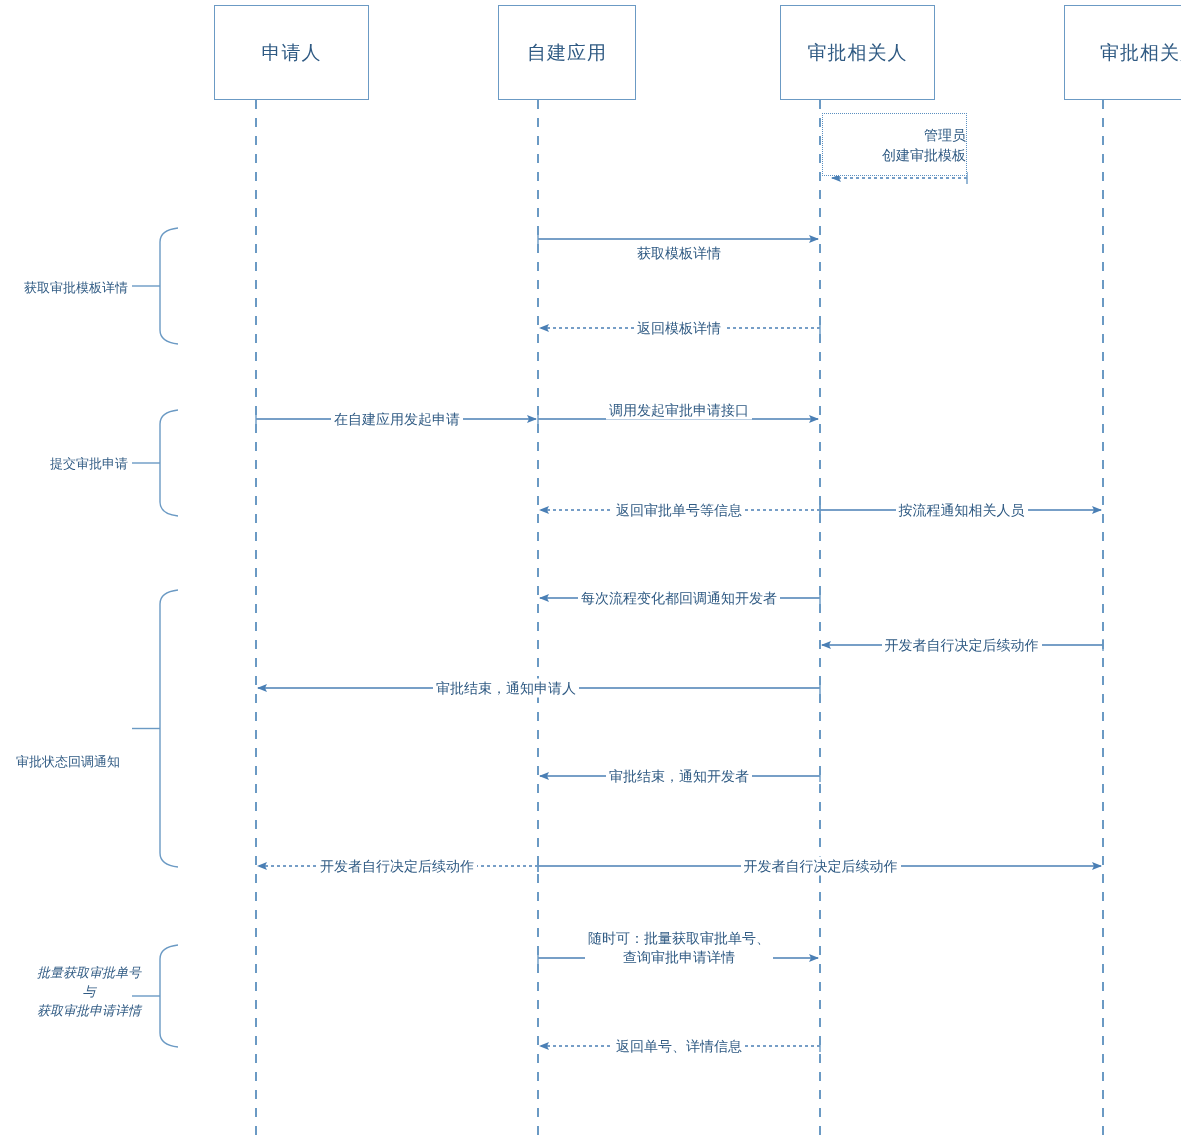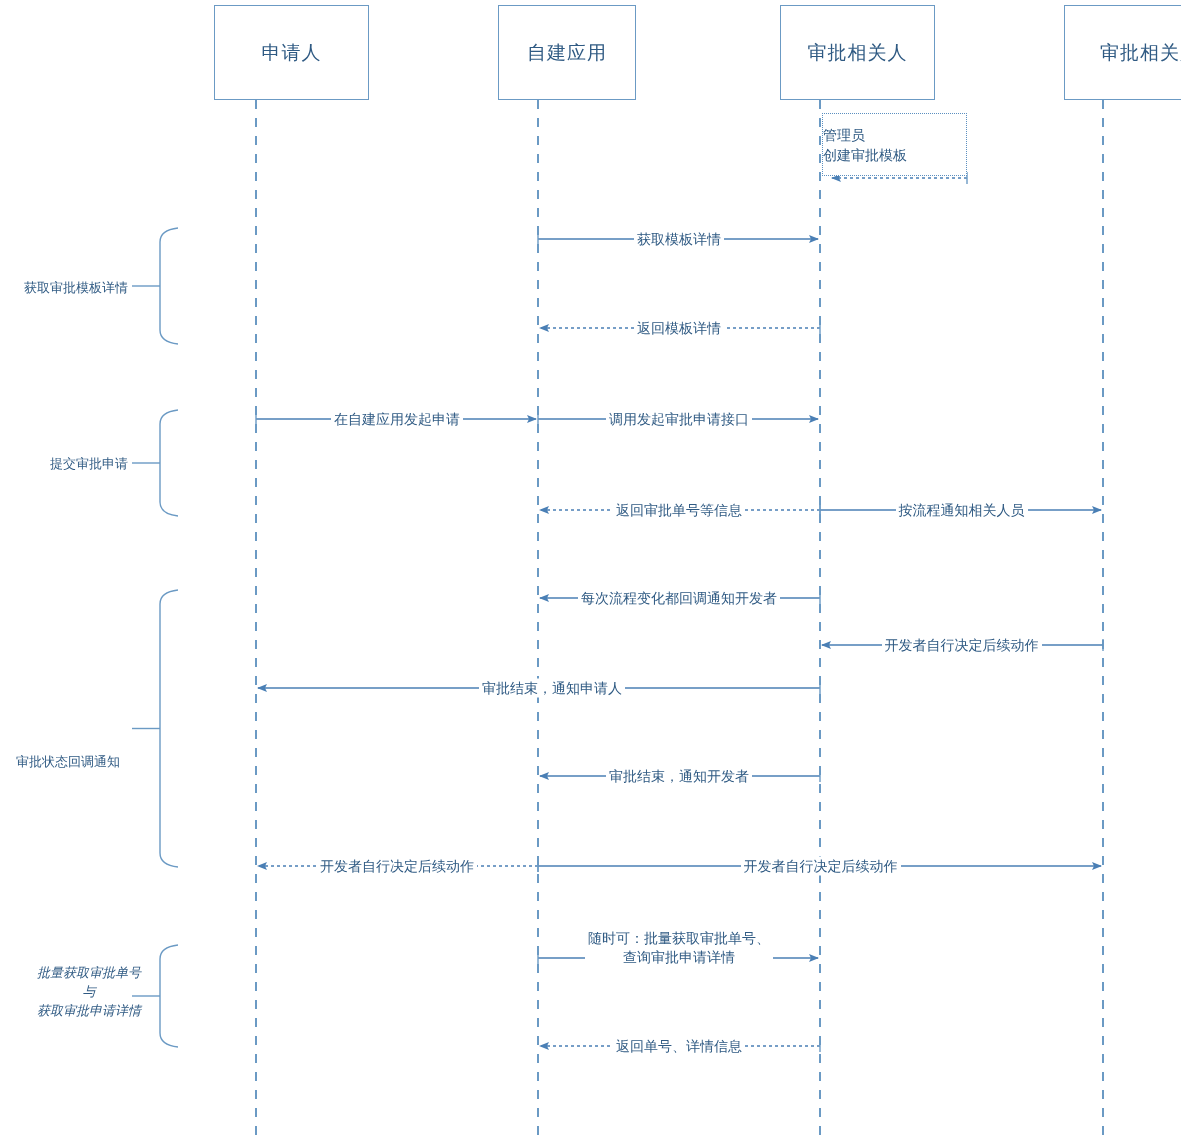--- a/index.html
+++ b/index.html
@@ -35,21 +35,21 @@
     letter-spacing: 1px;
     margin-left: 37px;
   }
   .note-box {
     position: absolute;
     box-sizing: border-box;
     border: 1px dotted #5b8fc0;
     background: #ffffff;
     display: flex;
     flex-direction: column;
-    align-items: flex-start;
+    align-items: flex-end;
     justify-content: center;
     color: #2f5a83;
     font-size: 14px;
     line-height: 20px;
   }
   .note-line { white-space: nowrap; }
   .msg-label {
     position: absolute;
     transform: translate(-50%, -50%);
     background: #ffffff;
@@ -153,45 +153,45 @@
         <span>审批相关人</span>
       </div>
     </div>
 
   <div class="note-box" id="admin-note" style="left: 822px; top: 113px; width: 145px; height: 63px;">
       <div class="note-line">管理员</div>
       <div class="note-line">创建审批模板</div>
     </div>
 
   <div id="message-labels">
-      <div class="msg-label" style="left: 679px; top: 239px; text-align: center;">
+      <div class="msg-label" style="left: 679px; top: 253px; text-align: center;">
         <div>获取模板详情</div>
       </div>
       <div class="msg-label" style="left: 679px; top: 328px;">
         <div>返回模板详情</div>
       </div>
       <div class="msg-label" style="left: 397px; top: 419px;">
         <div>在自建应用发起申请</div>
       </div>
-      <div class="msg-label" style="left: 679px; top: 419px; font-family: Liberation Serif, serif;">
+      <div class="msg-label" style="left: 679px; top: 410px; font-family: Liberation Serif, serif;">
         <div>调用发起审批申请接口</div>
       </div>
       <div class="msg-label" style="left: 679px; top: 510px;">
         <div>返回审批单号等信息</div>
       </div>
       <div class="msg-label" style="left: 961.5px; top: 510px;">
         <div>按流程通知相关人员</div>
       </div>
       <div class="msg-label" style="left: 679px; top: 598px;">
         <div>每次流程变化都回调通知开发者</div>
       </div>
       <div class="msg-label" style="left: 961.5px; top: 645px;">
         <div>开发者自行决定后续动作</div>
       </div>
-      <div class="msg-label" style="left: 552px; top: 688px;">
+      <div class="msg-label" style="left: 506px; top: 688px;">
         <div>审批结束，通知申请人</div>
       </div>
       <div class="msg-label" style="left: 679px; top: 776px;">
         <div>审批结束，通知开发者</div>
       </div>
       <div class="msg-label" style="left: 397px; top: 866px;">
         <div>开发者自行决定后续动作</div>
       </div>
       <div class="msg-label" style="left: 820.5px; top: 866px;">
         <div>开发者自行决定后续动作</div>

